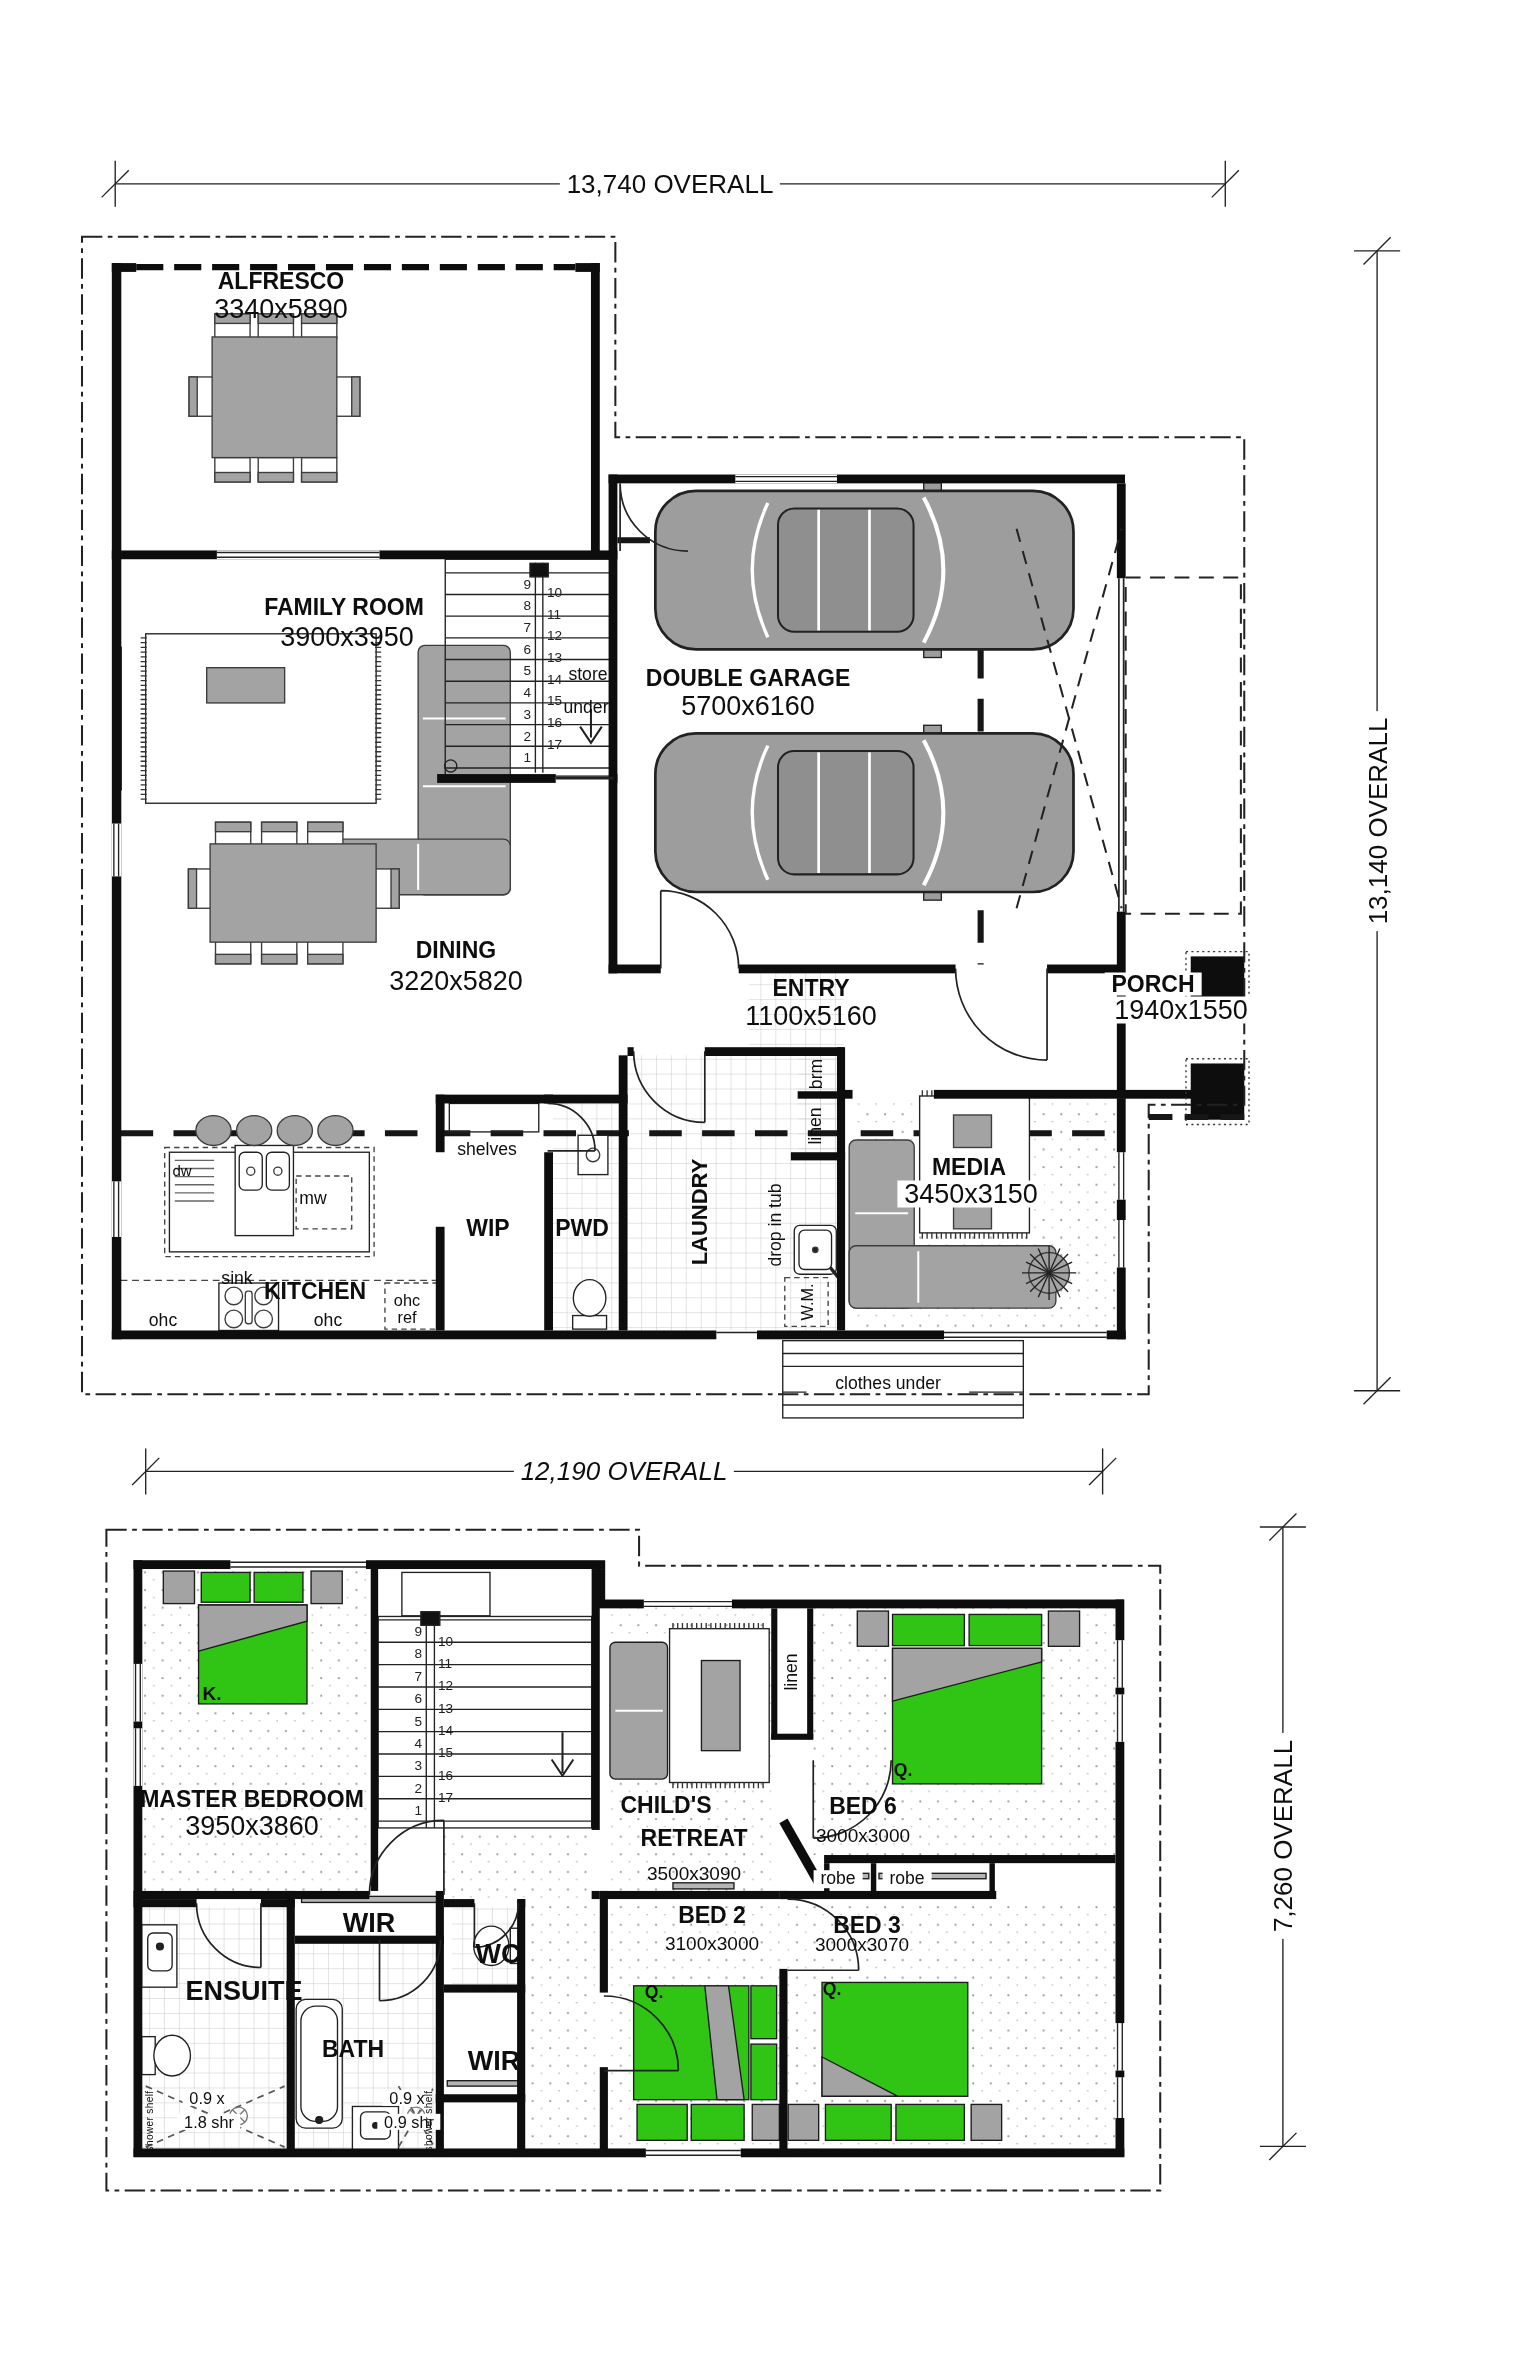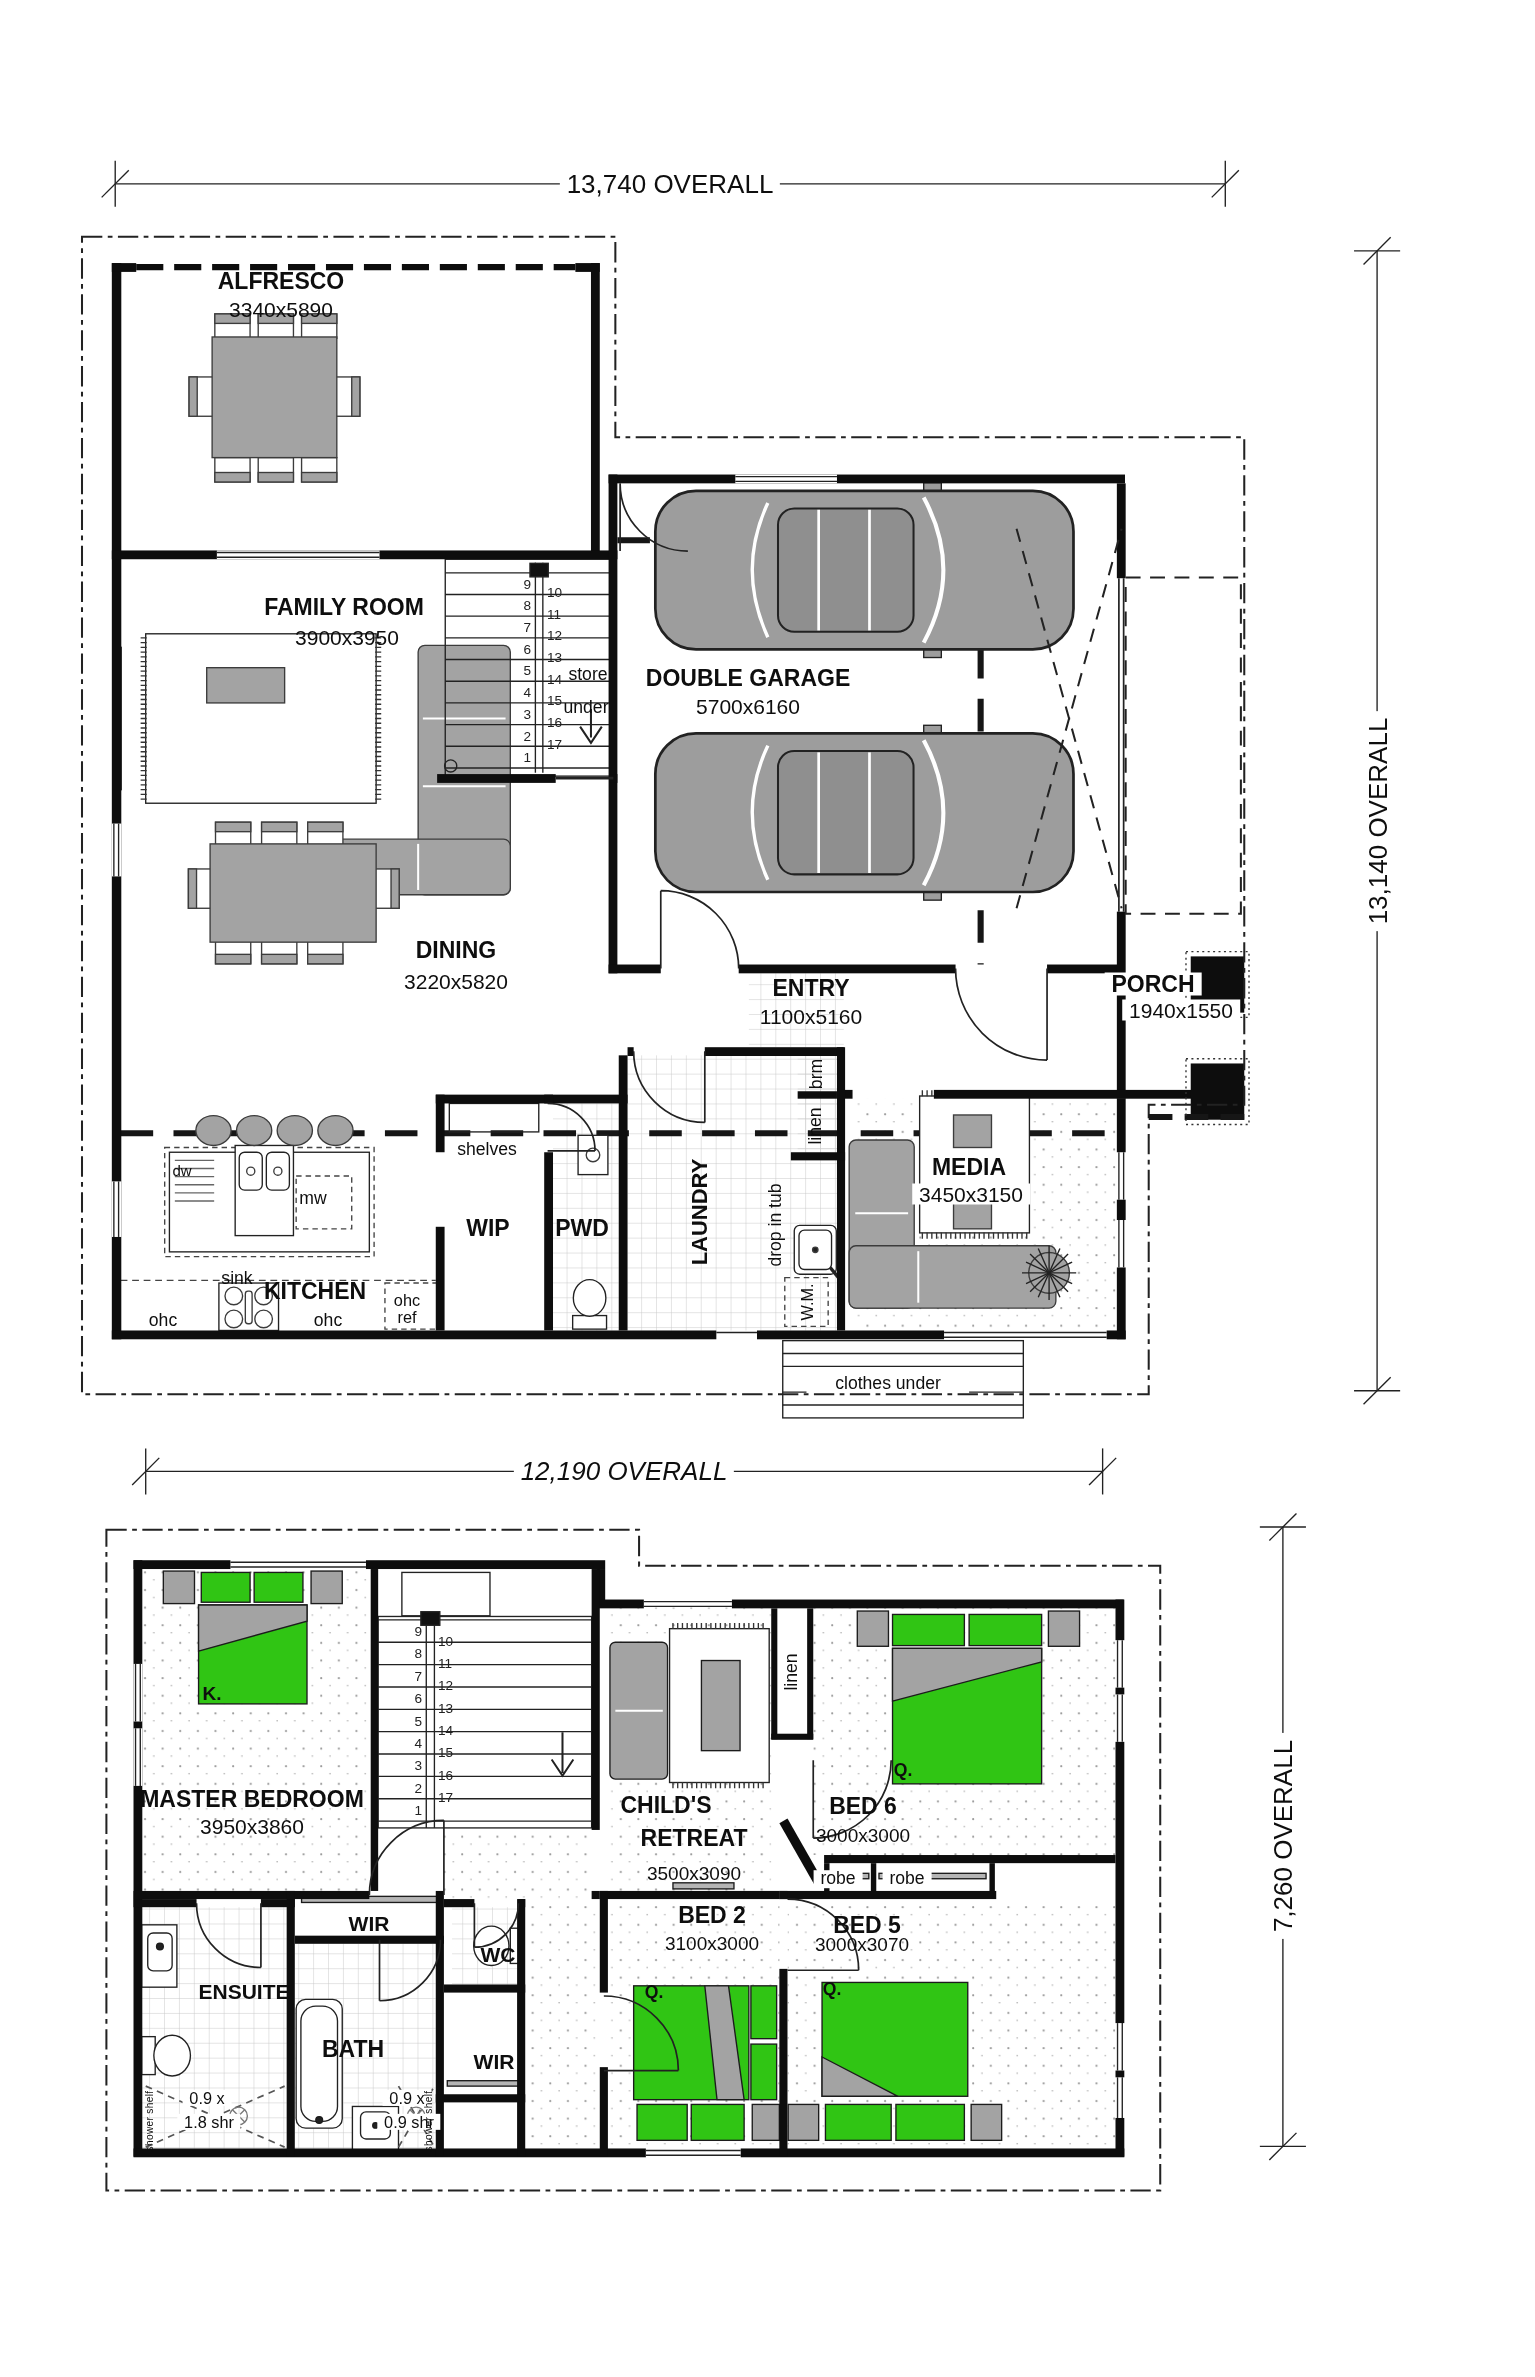--- a/index.html
+++ b/index.html
@@ -3,21 +3,21 @@
 <meta charset="utf-8">
 <style>
   html,body{margin:0;padding:0;background:#fff;}
   .canvas{position:relative;width:1535px;height:2377px;background:#fff;overflow:hidden;
           font-family:"Liberation Sans",sans-serif;color:#111;}
   .canvas svg{position:absolute;left:0;top:0;}
   .lbl{position:absolute;transform:translate(-50%,-50%);white-space:nowrap;line-height:1;color:#0e0e0e;}
   .rot{transform:translate(-50%,-50%) rotate(-90deg);}
   .b{font-weight:bold;}
   .bgw{background:#fff;padding:0 6.8px;}
-  .s38{font-size:26px;} .s36{font-size:23px;} .s32{font-size:22px;} .s30{font-size:21px;}
+  .s38{font-size:26px;} .s36{font-size:23px;} .s32{font-size:22px;} .s30{font-size:27px;}
   .s28{font-size:19px;} .s26{font-size:17.6px;} .s24{font-size:16.3px;} .s22{font-size:15px;}
   .s15{font-size:10.2px;letter-spacing:0.3px;}
   .stair-num{position:absolute;font-size:13.6px;color:#222;}
 </style>
 </head>
 <body>
 
 <div class="canvas">
 
 <svg width="1535" height="2377" viewBox="0 0 2265 3507">
@@ -556,21 +556,21 @@
   <div class="lbl s36 b" style="left:694px;top:1838px;">RETREAT</div>
   <div class="lbl s28" style="left:694px;top:1873px;">3500x3090</div>
   <div class="lbl s26 rot" style="left:792px;top:1672px;">linen</div>
   <div class="lbl s36 b" style="left:863px;top:1806px;">BED 6</div>
   <div class="lbl s28" style="left:863px;top:1835px;">3000x3000</div>
   <div class="lbl s26 b" style="left:903px;top:1771px;">Q.</div>
   <div class="lbl s26 bgw" style="left:838px;top:1879px;">robe</div>
   <div class="lbl s26 bgw" style="left:907px;top:1879px;">robe</div>
   <div class="lbl s36 b" style="left:712px;top:1915px;">BED 2</div>
   <div class="lbl s28" style="left:712px;top:1943px;">3100x3000</div>
-  <div class="lbl s36 b" style="left:867px;top:1925px;">BED 5</div>
+  <div class="lbl s36 b" style="left:867px;top:1925px;">BED 3</div>
   <div class="lbl s28" style="left:862px;top:1944px;">3000x3070</div>
   <div class="lbl s26 b" style="left:654px;top:1993px;">Q.</div>
   <div class="lbl s26 b" style="left:832px;top:1990px;">Q.</div>
   <div class="lbl s30 b" style="left:498px;top:1954px;">WC</div>
   <div class="lbl s30 b" style="left:494px;top:2061px;">WIR</div>
   <div class="lbl s36 b" style="left:353px;top:2049px;">BATH</div>
   <div class="lbl s24 bgw" style="left:207px;top:2098px;">0.9 x</div>
   <div class="lbl s24 bgw" style="left:209px;top:2122px;">1.8 shr</div>
   <div class="lbl s15 rot" style="left:150px;top:2121px;">shower shelf</div>
   <div class="lbl s24 bgw" style="left:407px;top:2098px;">0.9 x</div>

